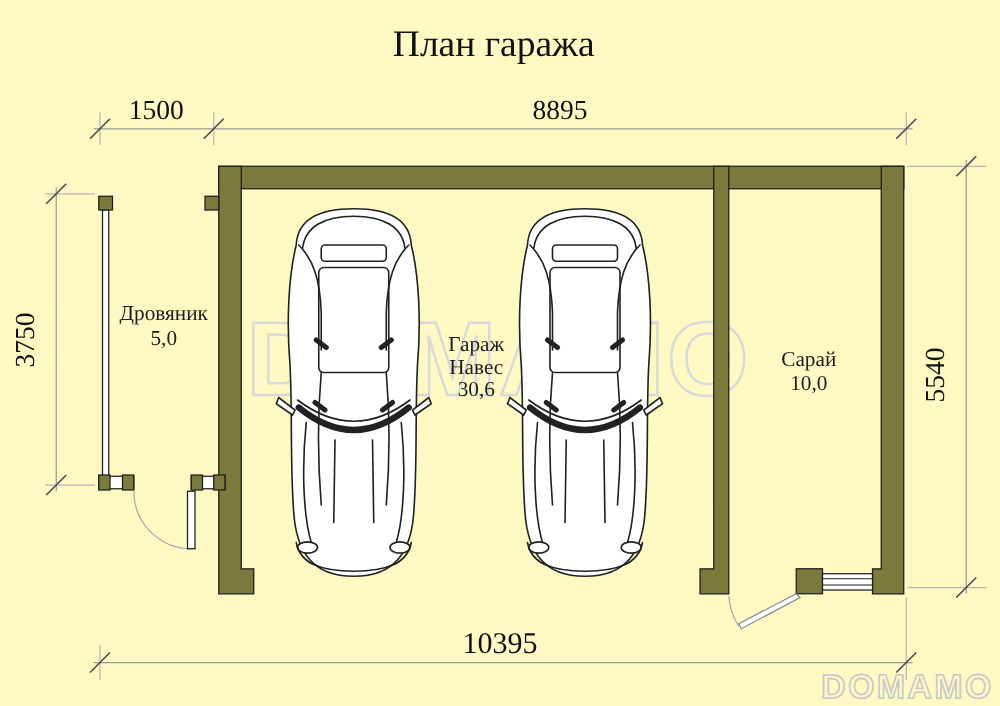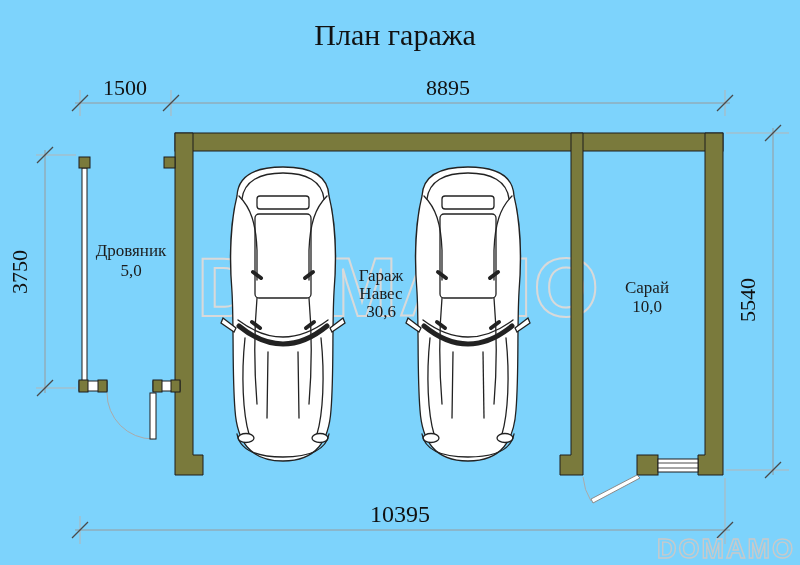--- a/index.html
+++ b/index.html
@@ -1,16 +1,16 @@
 <!DOCTYPE html>
 <html><head>
 <meta charset="utf-8">
 <style>
   html,body{margin:0;padding:0;background:#ffffff;}
-  .canvas{position:relative;width:800px;height:565px;background:#7dd3fc;overflow:hidden;}
+  .canvas{position:relative;width:800px;height:565px;background:#fef9c3;overflow:hidden;}
   svg{display:block;}
   text{user-select:none;}
   .room-label{font-family:"Liberation Serif",serif;font-size:17px;fill:#1c1c1c;text-anchor:middle;}
   .dim-label{font-family:"Liberation Serif",serif;font-size:22px;fill:#111;text-anchor:middle;}
   .title-label{font-family:"Liberation Serif",serif;font-size:30px;fill:#111;text-anchor:middle;}
   .wm-center{font-family:"Liberation Sans",sans-serif;font-size:84px;font-weight:bold;
              fill:none;stroke:#d9d9d9;stroke-width:2;text-anchor:middle;letter-spacing:2px;}
   .wm-corner{font-family:"Liberation Sans",sans-serif;font-size:27px;font-weight:bold;
              fill:none;stroke:#c9c9c9;stroke-width:1.4;text-anchor:end;letter-spacing:2px;}
   .wall{fill:#7a7a3c;stroke:#1d1d1d;stroke-width:1;}

